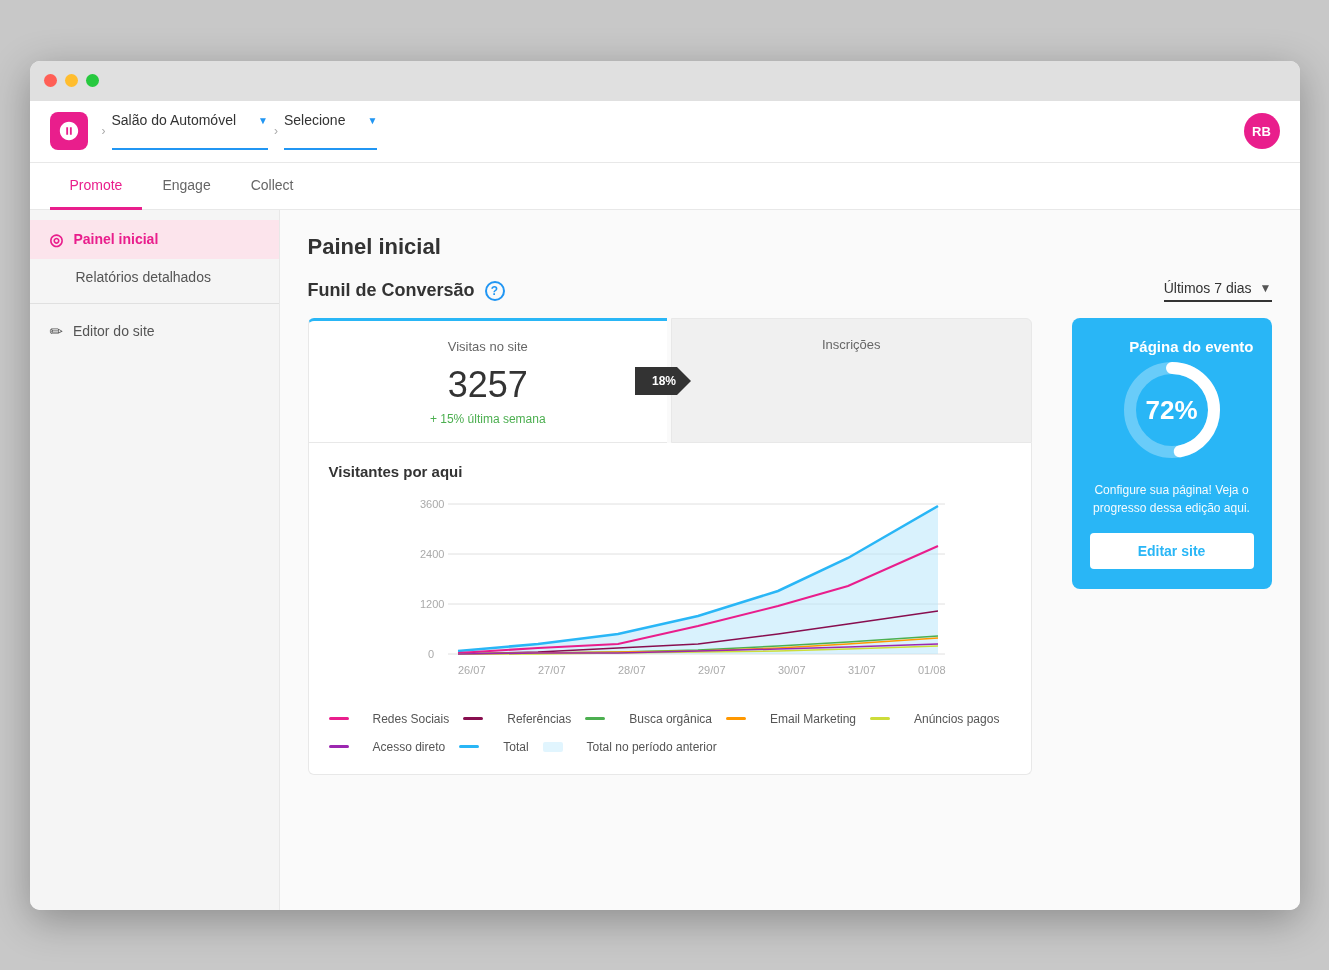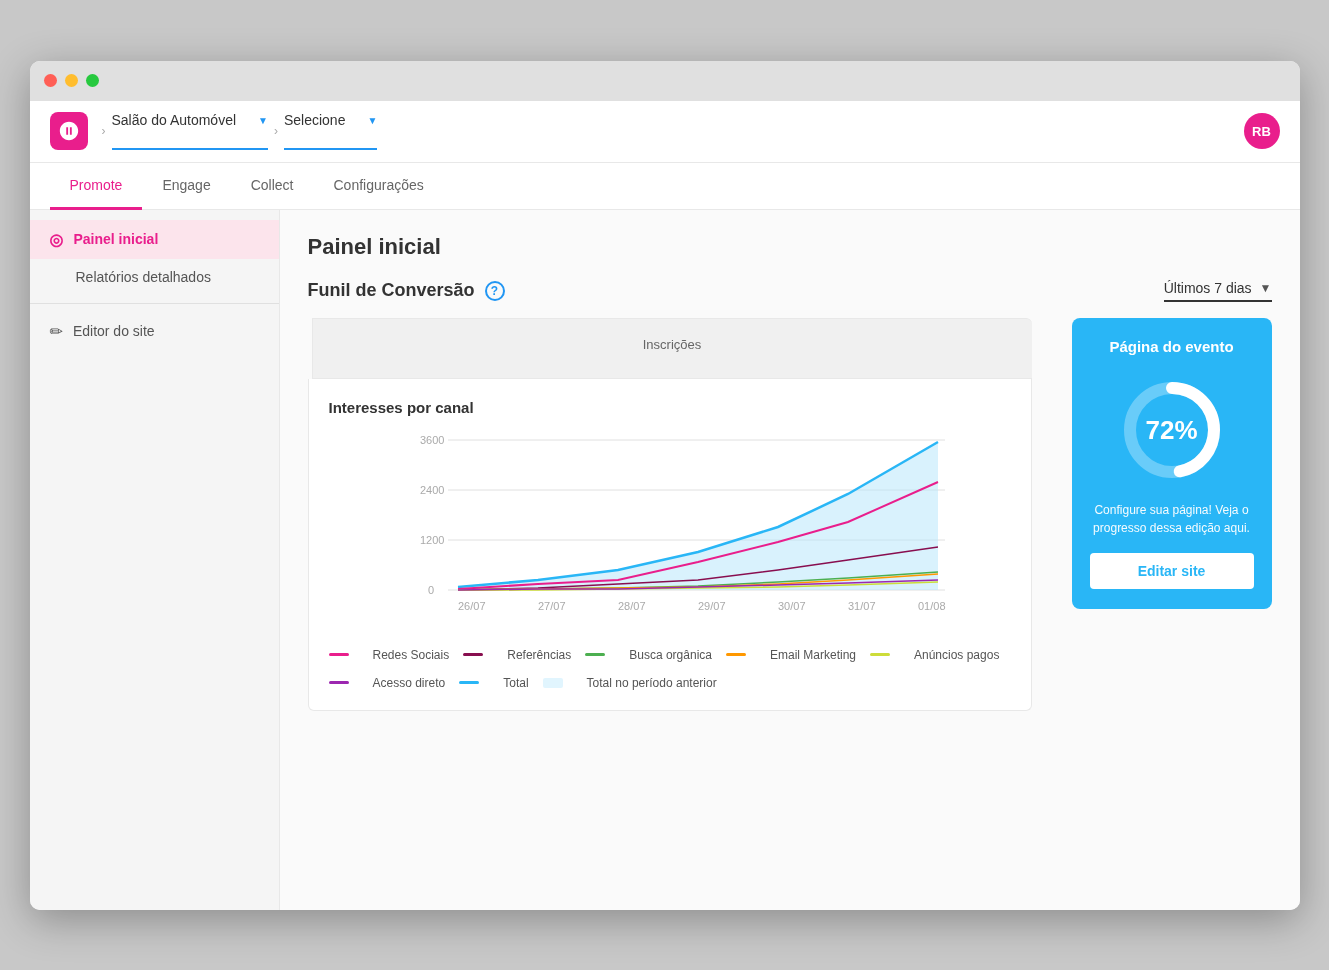--- a/index.html
+++ b/index.html
@@ -273,21 +273,22 @@
     .event-page-card {
       background: #29b6f6;
       border-radius: 8px;
       padding: 20px 18px;
       color: white;
       text-align: center;
     }
     .event-page-title {
       font-size: 15px;
       font-weight: 700;
-      margin-bottom: 20px;
+      margin-bottom: 0;
+      text-align: right;
     }
     .donut-container {
       position: relative;
       width: 110px;
       height: 110px;
       margin: 0 auto 16px;
     }
     .donut-svg {
       width: 110px;
       height: 110px;
@@ -361,23 +362,20 @@
   <div class="nav-tabs">
     <div class="nav-tab active">
       <span>Promote</span>
     </div>
     <div class="nav-tab">
       <span>Engage</span>
     </div>
     <div class="nav-tab">
       <span>Collect</span>
     </div>
-    <div class="nav-tab">
-      <span>Configurações</span>
-    </div>
   </div>
 
   <div class="content">
 
     <div class="sidebar">
       <div class="sidebar-item active">
         <span class="icon">◎</span>
         <span>Painel inicial</span>
       </div>
       <div class="sidebar-item">
@@ -400,29 +398,36 @@
           <span>Últimos 7 dias</span>
           <span class="period-caret">▼</span>
         </div>
       </div>
 
       <div class="main-body">
         <div class="main-charts">
 
           <div class="funnel-cards">
 
+            <div class="funnel-card" style="border-top:3px solid #29b6f6; position:relative;">
+              <div class="funnel-card-label">Visitas no site</div>
+              <div class="funnel-card-value">3257</div>
+              <div class="funnel-card-sub">+ 15% última semana</div>
+
+              <div style="position:absolute; right:-24px; top:50%; transform:translateY(-50%); background:#333; color:white; font-size:12px; font-weight:700; padding:7px 8px 7px 10px; clip-path:polygon(0 0, 75% 0, 100% 50%, 75% 100%, 0 100%); z-index:3; min-width:56px; text-align:center;">18%</div>
+            </div>
 
 
             <div class="funnel-card" style="margin-left:4px;">
               <div class="funnel-card-label">Inscrições</div>
             </div>
           </div>
 
           <div class="chart-section">
-            <div class="chart-title">Interesses por canal</div>
+            <div class="chart-title">Visitantes por aqui</div>
             <div class="chart-area">
               <svg class="chart-svg" viewBox="0 0 560 200">
 
                 <text x="30" y="12" font-size="11" fill="#aaa">3600</text>
                 <text x="30" y="62" font-size="11" fill="#aaa">2400</text>
                 <text x="30" y="112" font-size="11" fill="#aaa">1200</text>
                 <text x="38" y="162" font-size="11" fill="#aaa">0</text>
 
                 <line x1="58" y1="8" x2="555" y2="8" stroke="#e0e0e0" stroke-width="1"></line>
                 <line x1="58" y1="58" x2="555" y2="58" stroke="#e0e0e0" stroke-width="1"></line>

